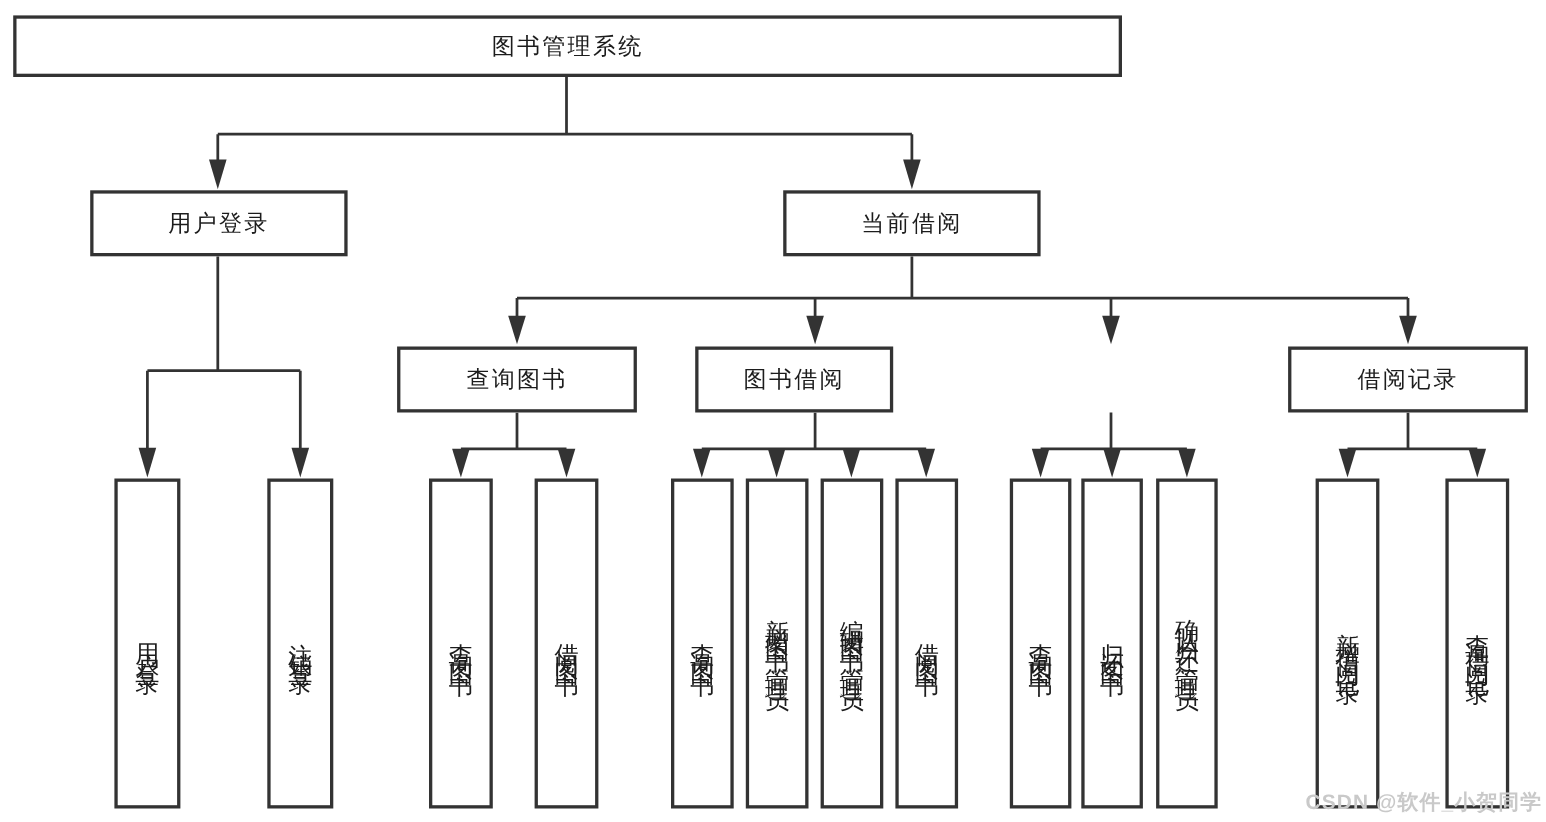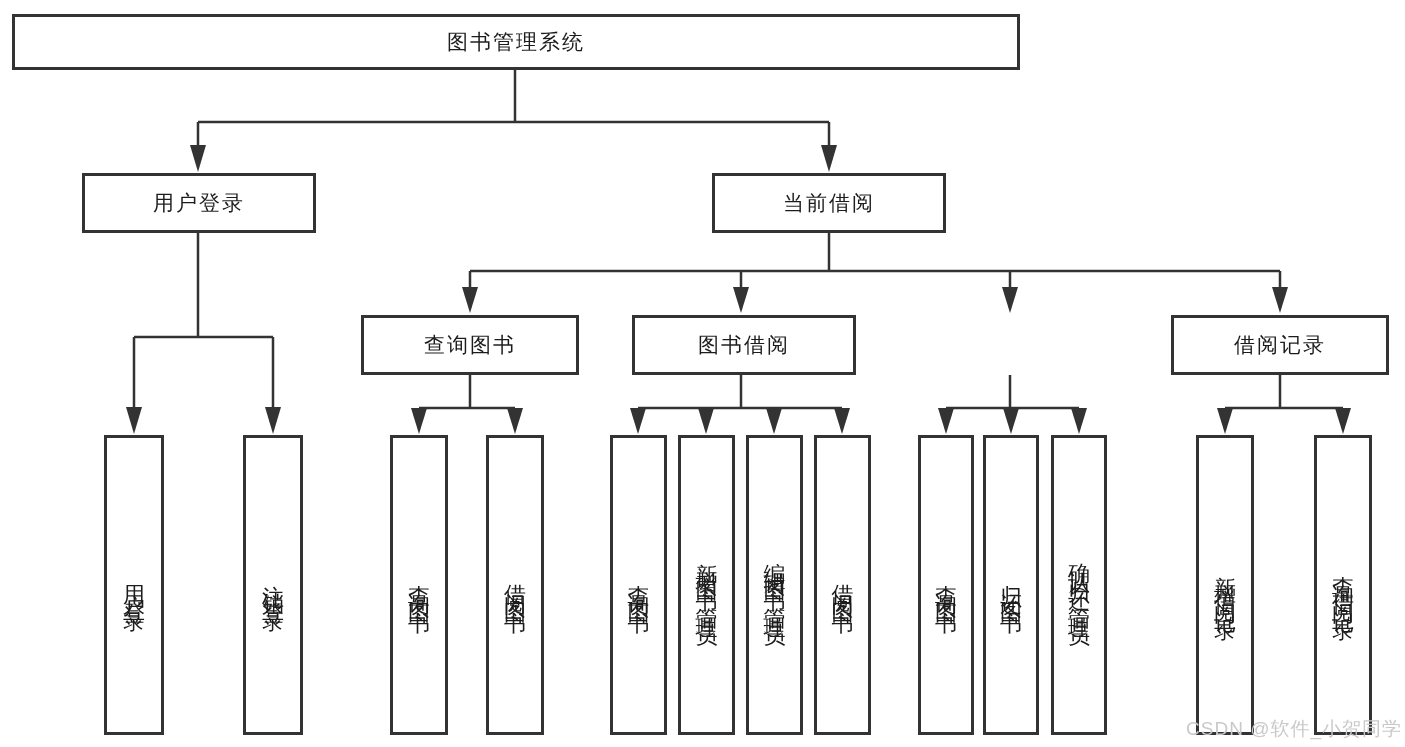--- a/index.html
+++ b/index.html
@@ -15,21 +15,21 @@
   }
   .hlabel{
     font-size:21px;color:#1c1c1c;letter-spacing:2px;white-space:nowrap;
   }
   .vlabel{
     writing-mode:vertical-rl;text-orientation:mixed;
     font-size:22px;color:#1c1c1c;letter-spacing:9px;line-height:1;
   }
   .watermark{
     position:absolute;right:3px;bottom:5px;z-index:5;
-    font-size:19px;color:#c9c9c9;letter-spacing:1px;white-space:nowrap;
+    font-size:19px;color:#c9c9c9;letter-spacing:1px;white-space:nowrap;font-weight:bold;
   }
 </style>
 </head>
 <body>
 
 <div class="canvas">
 
   <svg class="wires" width="1405" height="747" viewBox="0 0 1405 747">
     <g stroke="#333333" stroke-width="2.5" fill="none">
 
@@ -77,21 +77,21 @@
   <div class="box" style="left:82px;top:173px;width:234px;height:60px">
     <span class="hlabel">用户登录</span>
   </div>
   <div class="box" style="left:712px;top:173px;width:234px;height:60px">
     <span class="hlabel">当前借阅</span>
   </div>
 
   <div class="box" style="left:361px;top:315px;width:218px;height:60px">
     <span class="hlabel">查询图书</span>
   </div>
-  <div class="box" style="left:632px;top:315px;width:224px;height:60px">
+  <div class="box" style="left:632px;top:315px;width:180px;height:60px">
     <span class="hlabel">图书借阅</span>
   </div>
   <div class="box" style="left:1171px;top:315px;width:218px;height:60px">
     <span class="hlabel">借阅记录</span>
   </div>
 
   <div class="box" style="left:104px;top:435px;width:60px;height:300px">
     <span class="vlabel">用户登录</span>
   </div>
   <div class="box" style="left:243px;top:435px;width:60px;height:300px">

